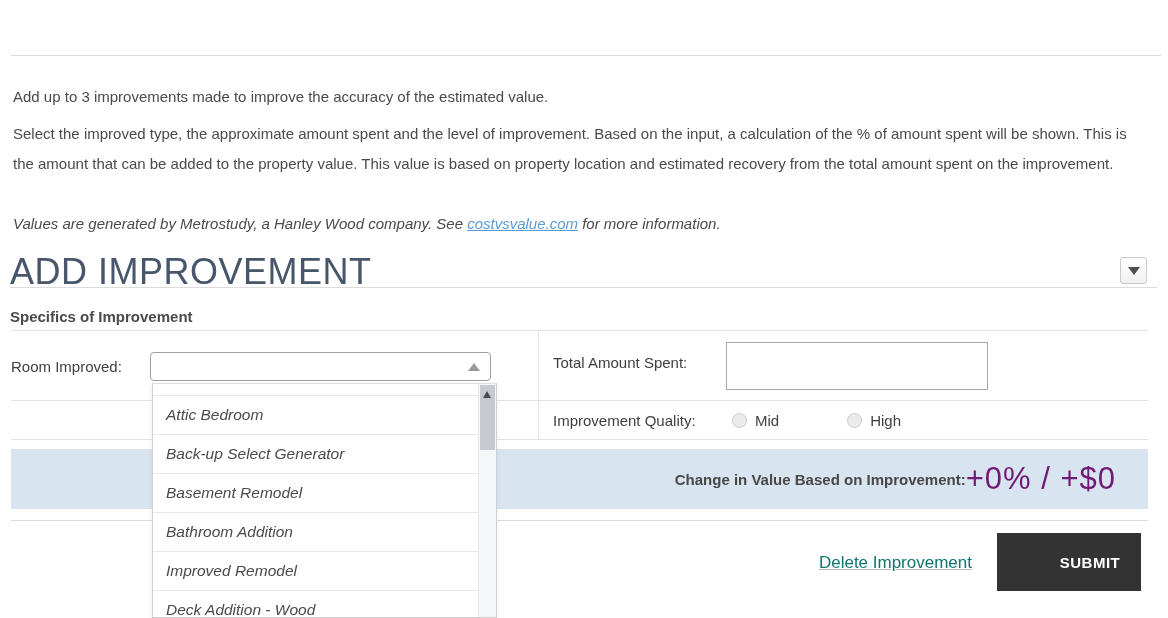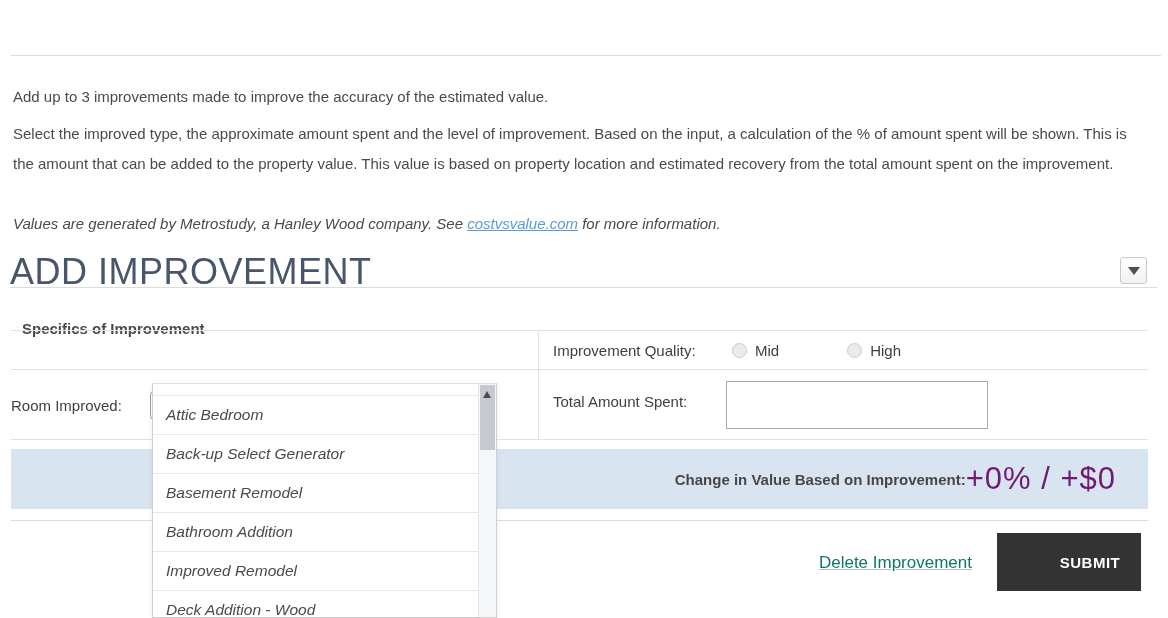--- a/index.html
+++ b/index.html
@@ -31,21 +31,21 @@
     position:absolute;left:10px;top:251px;margin:0;font-size:36px;font-weight:400;
     color:#47566a;letter-spacing:0.5px;
   }
   .collapse-btn{
     position:absolute;right:21px;top:257px;width:27px;height:27px;
     background:linear-gradient(#ffffff,#f1f1f1);border:1px solid #c9c9c9;border-radius:3px;
     display:flex;align-items:center;justify-content:center;padding:0;cursor:pointer;
   }
   .tri-down-sm{width:0;height:0;border-left:6px solid transparent;border-right:6px solid transparent;border-top:8px solid #4e4e4e;}
   .section-rule{position:absolute;left:10px;top:287px;width:1147px;border-top:1px solid #dcdcdc;}
-  .subsection-title{position:absolute;left:10px;top:308px;margin:12px;font-size:15px;font-weight:bold;color:#4a4a4a;}
+  .subsection-title{position:absolute;left:10px;top:308px;margin:0;font-size:15px;font-weight:bold;color:#4a4a4a;}
   
   .form-table{position:absolute;left:11px;top:330px;width:1137px;border-top:1px solid #e3e3e3;}
   .form-row{display:flex;border-bottom:1px solid #e3e3e3;}
   .row-1{height:69px;}
   .row-2{height:38px;}
   .cell-left{position:relative;width:527px;}
   .cell-right{position:relative;flex:1;border-left:1px solid #e3e3e3;}
   .field-label{position:absolute;font-size:15px;color:#3f3f3f;}
   .room-label{left:0;top:27px;}
   .amount-label{left:14px;top:23px;}
@@ -124,44 +124,44 @@
   <p class="para p3"><span>Values are generated by Metrostudy, a Hanley Wood company. See </span><a class="link">costvsvalue.com</a><span> for more information.</span></p>
 
   <h1 class="section-title">ADD IMPROVEMENT</h1>
   <button class="collapse-btn">
     <span class="tri-down-sm"></span>
   </button>
   <div class="section-rule"></div>
   <h2 class="subsection-title">Specifics of Improvement</h2>
 
   <div class="form-table">
+    <div class="form-row row-1">
+      <div class="cell-left">
+        <span class="field-label room-label">Room Improved:</span>
+        <div class="select-box">
+          <span></span>
+          <span class="select-caret"></span>
+        </div>
+      </div>
+      <div class="cell-right">
+        <span class="field-label amount-label">Total Amount Spent:</span>
+        <input class="amount-input" type="text" value="" style="">
+      </div>
+    </div>
     <div class="form-row row-2">
       <div class="cell-left"></div>
       <div class="cell-right">
         <span class="field-label quality-label">Improvement Quality:</span>
         <div class="radio-group">
           <span class="radio-circle"></span>
           <span class="radio-label">Mid</span>
           <span class="radio-gap"></span>
           <span class="radio-circle"></span>
           <span class="radio-label">High</span>
         </div>
-      </div>
-    </div>
-    <div class="form-row row-1">
-      <div class="cell-left">
-        <span class="field-label room-label">Room Improved:</span>
-        <div class="select-box">
-          <span></span>
-          <span class="select-caret"></span>
-        </div>
-      </div>
-      <div class="cell-right">
-        <span class="field-label amount-label">Total Amount Spent:</span>
-        <input class="amount-input" type="text" value="" style="">
       </div>
     </div>
   </div>
 
   <div class="result-bar">
     <span class="result-label">Change in Value Based on Improvement:</span>
     <span class="result-value">+0% / +$0</span>
   </div>
   <div class="bottom-divider"></div>
 

